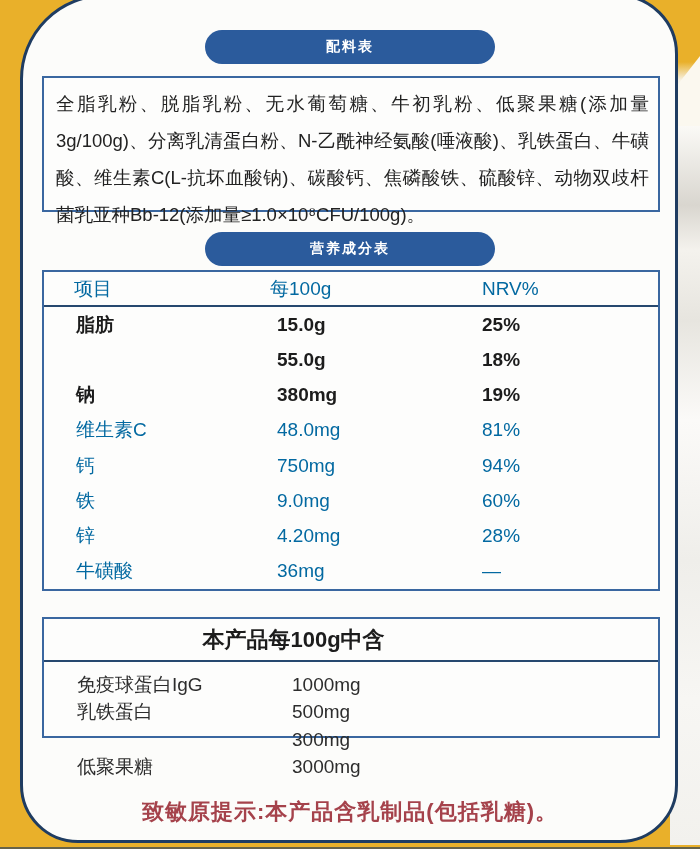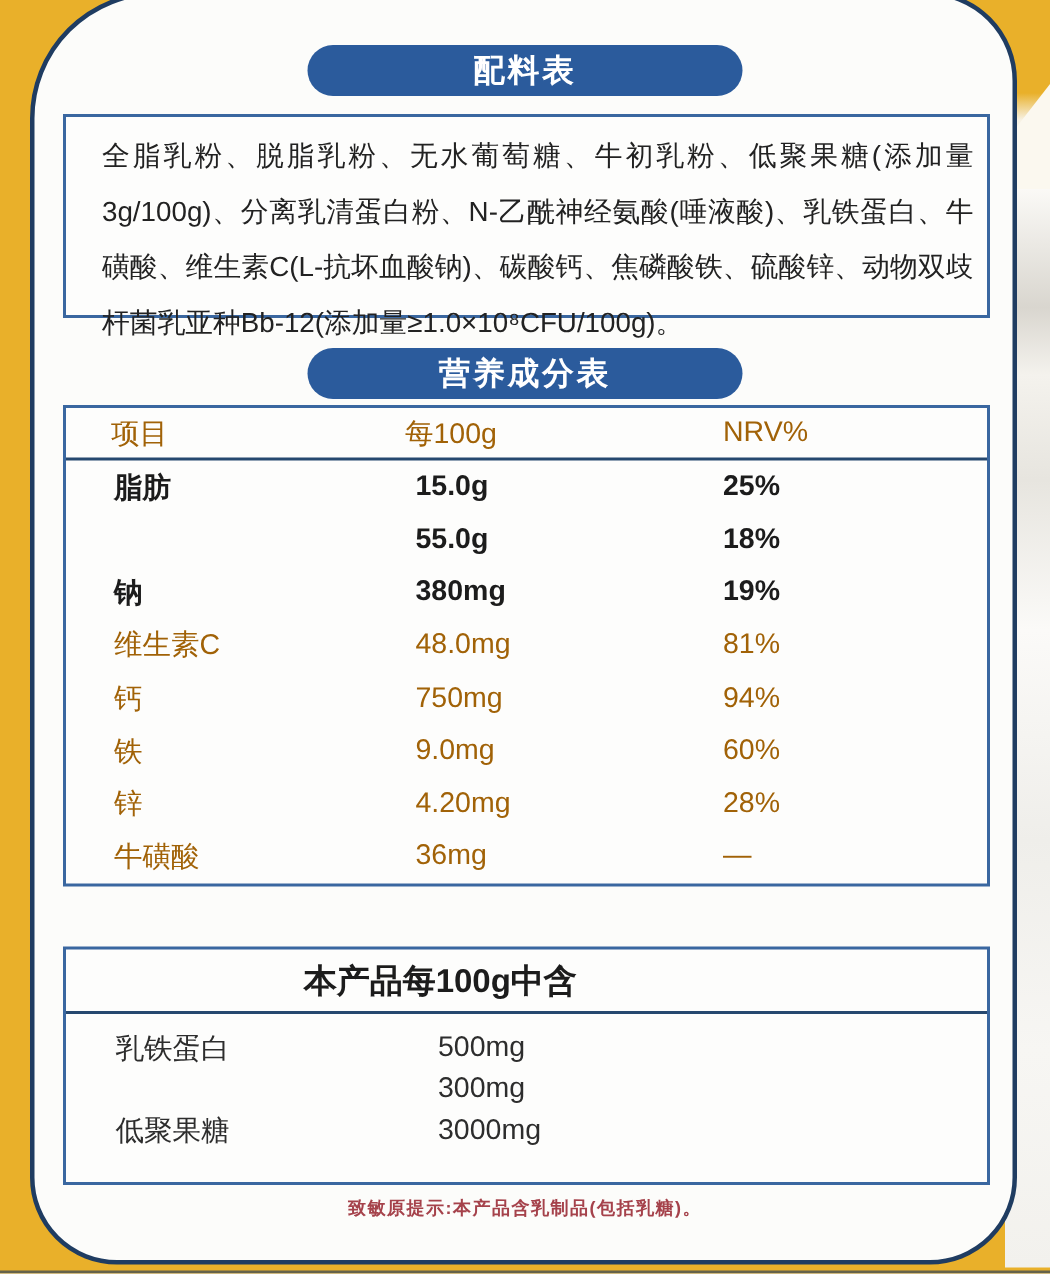--- a/index.html
+++ b/index.html
@@ -32,69 +32,69 @@
     position:absolute;left:20px;top:-6px;width:658px;height:849px;z-index:1;
     background:#fcfcfa;
     border:3px solid #1f3c61;box-sizing:border-box;
     border-radius:85px 60px 58px 58px;
   }
 
   .pill{
     position:absolute;left:205px;width:290px;height:34px;z-index:2;
     background:#2b5b9c;border-radius:17px;
     display:flex;align-items:center;justify-content:center;
-    color:#ffffff;font-weight:700;font-size:21px;letter-spacing:2px;
+    color:#ffffff;font-weight:700;font-size:14px;letter-spacing:2px;
   }
   .pill1{top:30px;}
   .pill2{top:232px;}
 
   .ing-box{
     position:absolute;left:42px;top:76px;width:618px;height:136px;z-index:2;
     border:2px solid #3a67a0;box-sizing:border-box;background:#fdfdfc;
-    padding:7px 9px 0 24px;
+    padding:7px 9px 0 12px;
   }
   .ing-box p{
     margin:0;font-size:18.5px;line-height:37px;color:#222;text-align:justify;
   }
 
   .ntable{
     position:absolute;left:42px;top:270px;width:618px;height:321px;z-index:2;
     border:2px solid #3a67a0;box-sizing:border-box;background:#fdfdfc;
     display:flex;flex-direction:column;
   }
   .thead{height:33px;border-bottom:2px solid #26486f;position:relative;flex:none;}
   .trow{flex:1;position:relative;}
   .ntable span{
     position:absolute;top:50%;transform:translateY(-50%);
-    font-size:19px;color:#a16207;white-space:nowrap;
+    font-size:19px;color:#0369a1;white-space:nowrap;
   }
   .c1{left:32px;} .c2{left:233px;} .c3{left:438px;}
   .thead .c1{left:30px;} .thead .c2{left:226px;}
   .trow.bold span{font-weight:700;color:#1c1c1c;}
 
   .box2{
-    position:absolute;left:42px;top:631px;width:618px;height:159px;z-index:2;
+    position:absolute;left:42px;top:617px;width:618px;height:121px;z-index:2;
     border:2px solid #3a67a0;box-sizing:border-box;background:#fdfdfc;
   }
   .box2-title{
     height:41px;line-height:41px;border-bottom:2px solid #26486f;
     text-align:center;padding-right:115px;
     font-weight:700;font-size:22px;color:#1c1c1c;
   }
   .box2-rows{padding-top:9px;}
   .brow{height:27.5px;position:relative;}
   .brow span{
     position:absolute;top:50%;transform:translateY(-50%);
     font-size:19px;color:#2d2d2d;white-space:nowrap;
   }
   .b1{left:33px;} .b2{left:248px;}
 
   .allergen{
     position:absolute;left:0;top:797px;width:700px;z-index:2;
-    text-align:center;font-weight:700;font-size:12px;color:#a5424b;
+    text-align:center;font-weight:700;font-size:22px;color:#a5424b;
     letter-spacing:1px;
   }
 
   .bottom-edge{
     position:absolute;left:0;bottom:0;width:700px;height:2px;
     background:#66634a;z-index:3;
   }
 </style>
 </head>
 <body>
@@ -162,20 +162,24 @@
       <span class="c1">牛磺酸</span>
       <span class="c2">36mg</span>
       <span class="c3">—</span>
     </div>
   </div>
 
   <div class="box2">
     <div class="box2-title">本产品每100g中含</div>
     <div class="box2-rows">
       <div class="brow">
+        <span class="b1">免疫球蛋白IgG</span>
+        <span class="b2">1000mg</span>
+      </div>
+      <div class="brow">
         <span class="b1">乳铁蛋白</span>
         <span class="b2">500mg</span>
       </div>
       <div class="brow">
         <span class="b2">300mg</span>
       </div>
       <div class="brow">
         <span class="b1">低聚果糖</span>
         <span class="b2">3000mg</span>
       </div>

